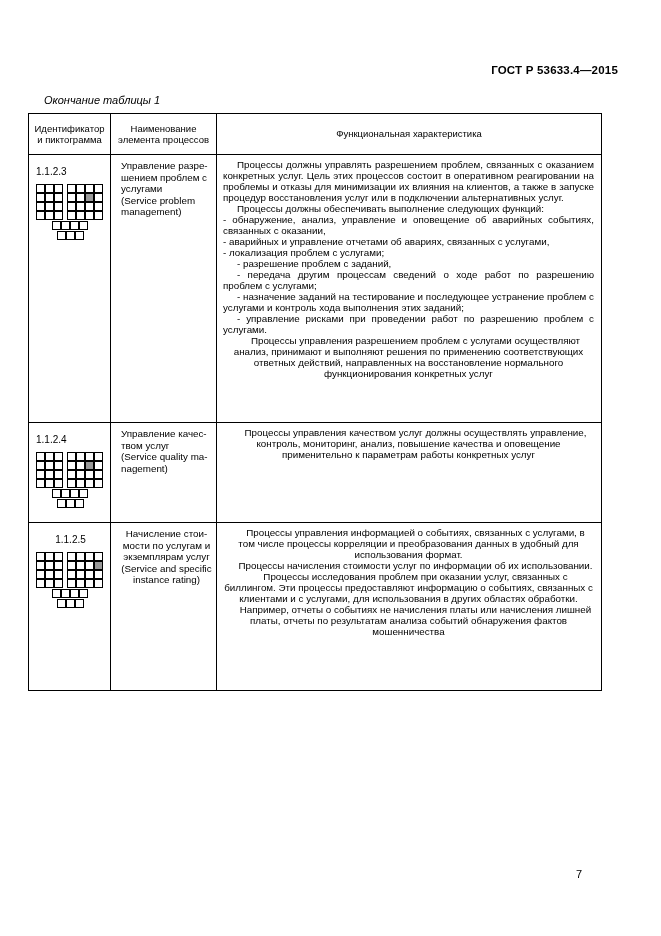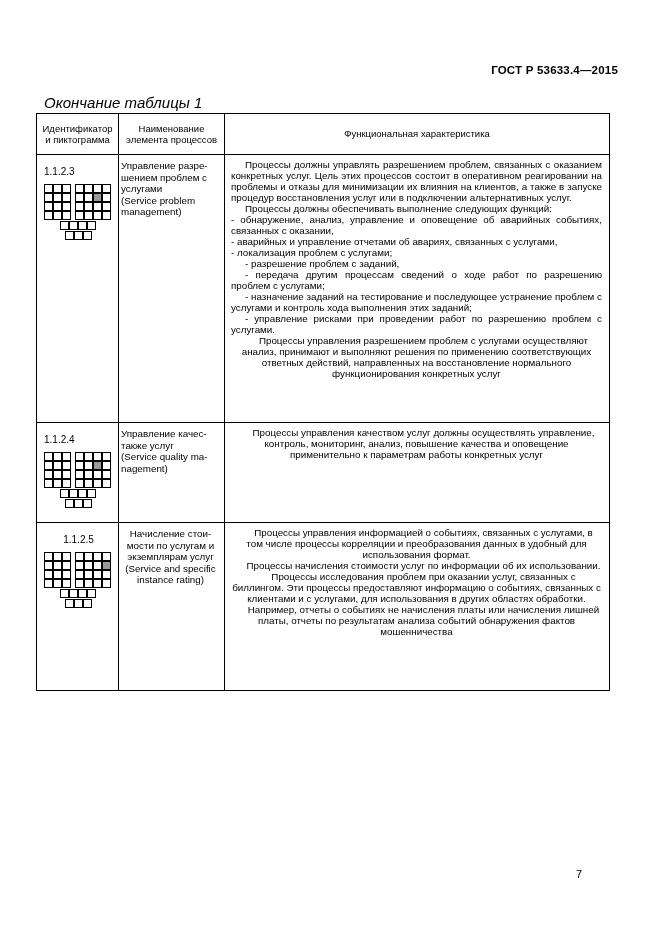--- a/index.html
+++ b/index.html
@@ -10,24 +10,24 @@
     background: #ffffff;
     font-family: "Liberation Sans", sans-serif;
     color: #000;
   }
   .doc-header {
     position: absolute; top: 64px; right: 43px;
     font-size: 11.5px; font-weight: bold; letter-spacing: .2px;
   }
   .table-caption {
     position: absolute; top: 94px; left: 44px;
-    font-size: 15px; font-style: italic; text-align: center;
+    font-size: 11px; font-style: italic; text-align: center;
   }
   table.proc {
-    position: absolute; top: 113px; left: 36px;
+    position: absolute; top: 113px; left: 28px;
     width: 573px;
     border-collapse: collapse;
     table-layout: fixed;
   }
   table.proc th, table.proc td {
     border: 1px solid #000;
     vertical-align: top;
     font-size: 9.8px;
   }
   table.proc th {
@@ -41,21 +41,21 @@
     padding: 2px;
   }
   col.c-id   { width: 82px; }
   col.c-name { width: 106px; }
   col.c-func { width: 385px; }
 
   td.id-cell { padding: 11px 5px 4px 7px; }
   .pid { font-size: 10px; margin-bottom: 7px; }
 
   td.name-cell {
-    padding: 5px 4px 4px 2px;
+    padding: 5px 4px 4px 10px;
     line-height: 11.6px;
     white-space: pre-line;
   }
   td.func-cell {
     padding: 4px 7px 4px 6px;
     line-height: 11px;
     text-align: justify;
   }
   td.func-cell p { margin: 0; }
   td.func-cell p.ind { text-indent: 14px; }
@@ -229,21 +229,21 @@
               <div class="pg-bottom">
                 <div class="pg-grid" style="grid-template-columns: repeat(3, 9px);">
                   <div class="pg-cell"></div>
                   <div class="pg-cell"></div>
                   <div class="pg-cell"></div>
                 </div>
               </div>
             </div>
         </td>
         <td class="name-cell">Управление качес-
-также услуг
+твом услуг
 (Service quality ma-
 nagement)</td>
         <td class="func-cell">
           <p class="ind">Процессы управления качеством услуг должны осуществлять управление, контроль, мониторинг, анализ, повышение качества и оповещение применительно к параметрам работы конкретных услуг</p>
         </td>
       </tr>
       <tr class="r3">
         <td class="id-cell">
           <div class="pid">1.1.2.5</div>
           <div class="pictogram">

